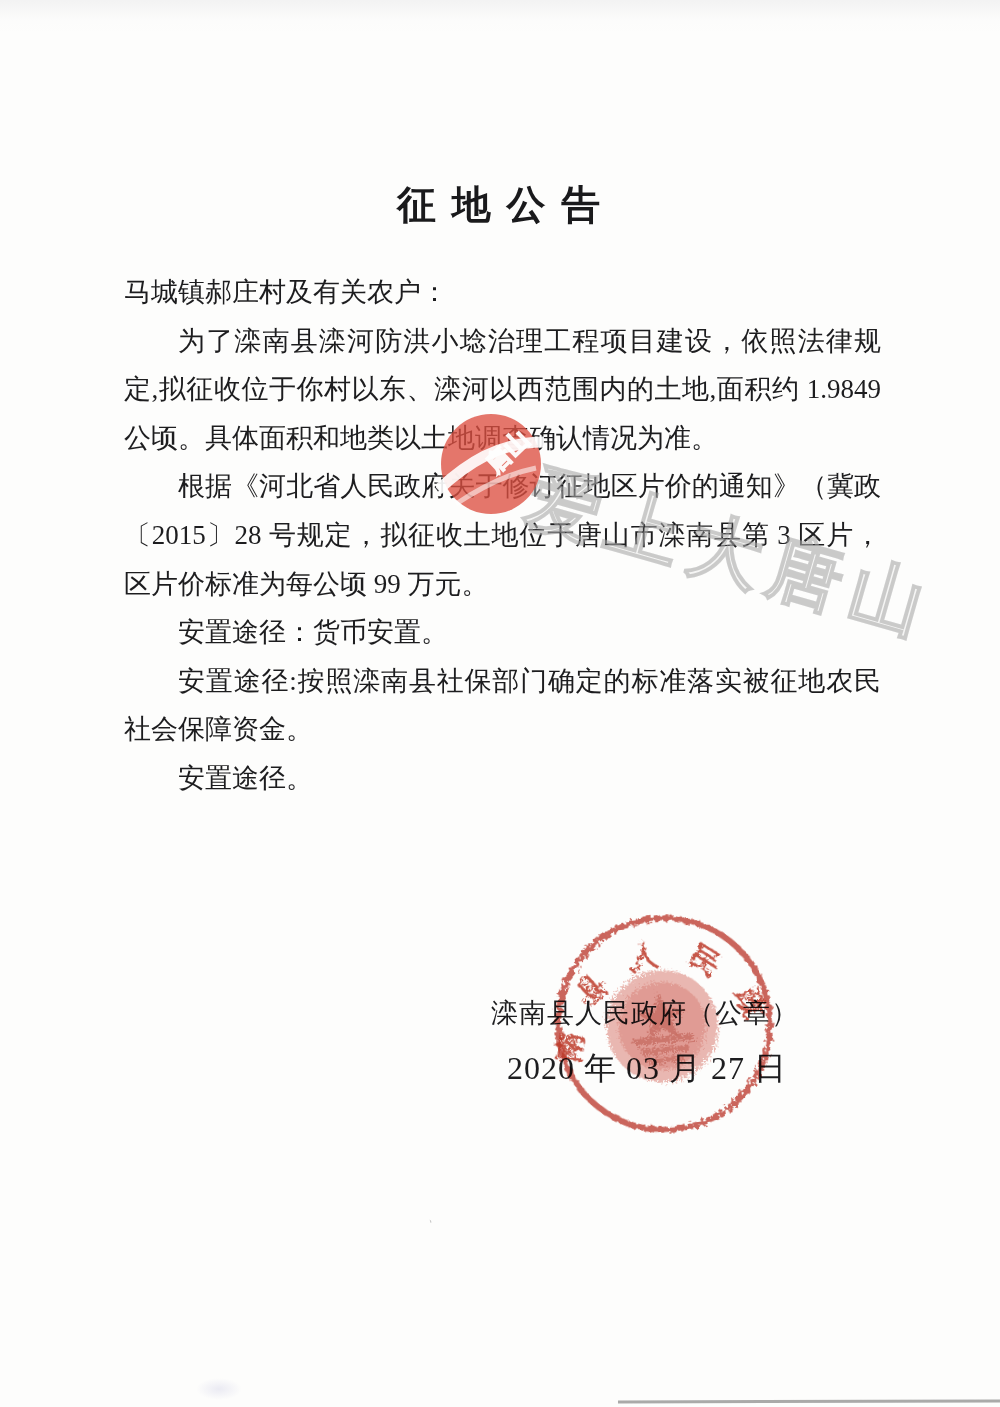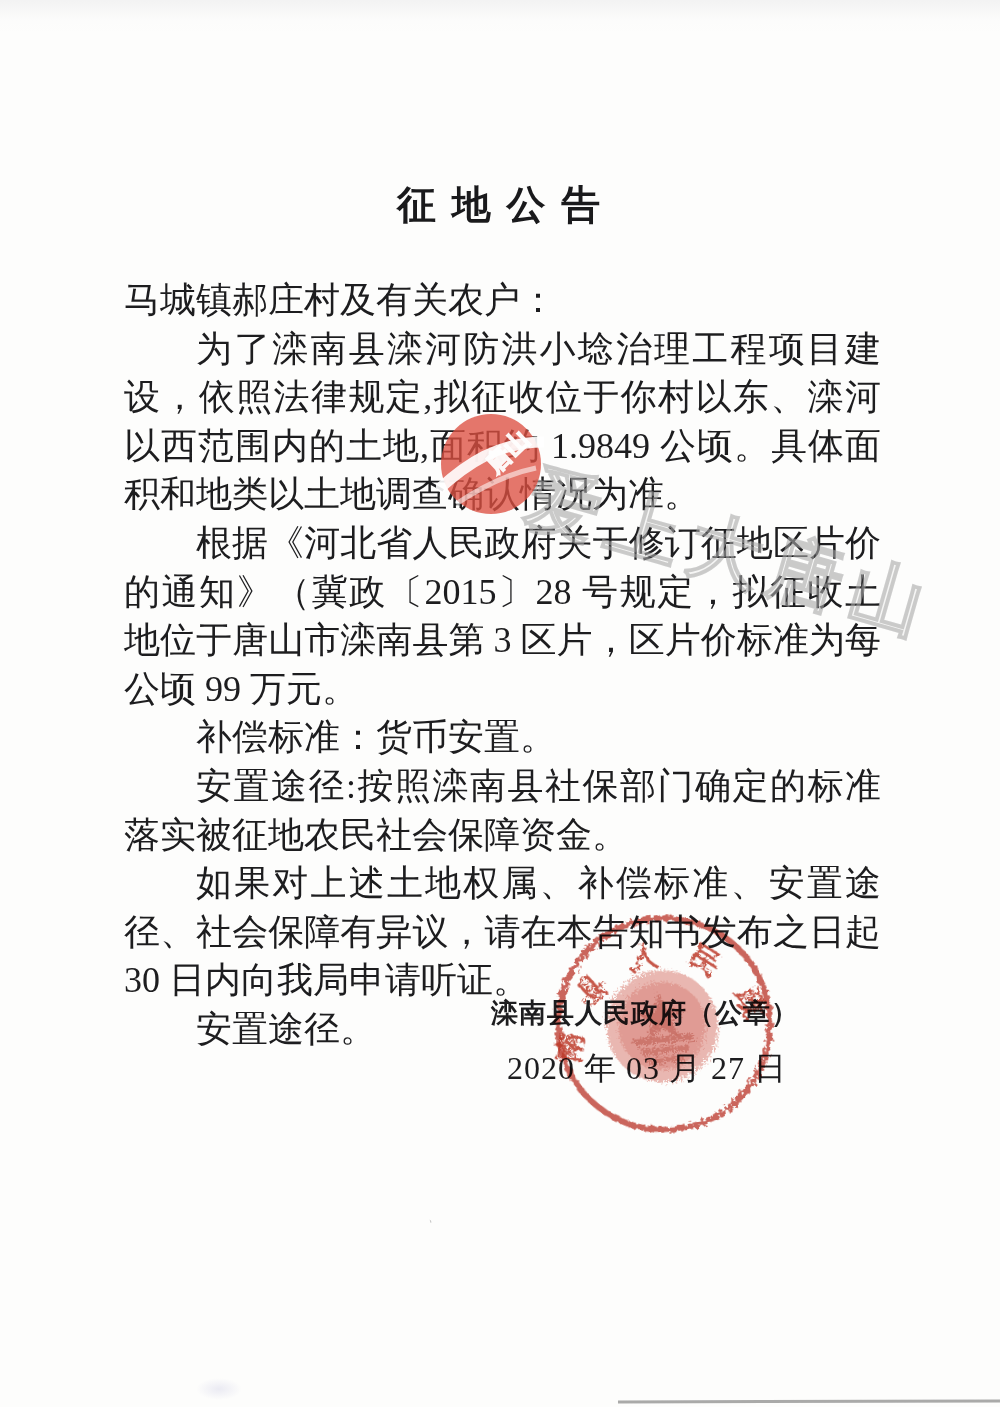--- a/index.html
+++ b/index.html
@@ -34,31 +34,31 @@
   .title{
     position:absolute;left:0;top:178px;width:100%;
     text-align:center;
     font-size:39px;font-weight:bold;
     letter-spacing:3px;
     color:#1a1a1c;
     margin:0;
   }
 
   .content{
-    position:absolute;left:124px;top:276px;width:757px;
-    font-size:36px;line-height:48.6px;
+    position:absolute;left:124px;top:268px;width:757px;
+    font-size:27px;line-height:48.6px;
     text-align:justify;
   }
   .content p{margin:0;}
   .salutation{text-indent:0;}
   .para{text-indent:2em;}
 
   .sig-issuer{
     position:absolute;left:491px;top:995px;
-    font-size:27px;letter-spacing:1px;white-space:nowrap;font-weight:bold;
+    font-size:27px;letter-spacing:1px;white-space:nowrap;
   }
   .sig-date{
     position:absolute;left:507px;top:1047px;
     font-size:32px;letter-spacing:1px;white-space:nowrap;
   }
 
   
   .wm-outline{
     position:absolute;left:542px;top:448px;
     width:460px;
@@ -92,23 +92,22 @@
 <div class="page">
 
   <div class="scan-band-top"></div>
 
   <h1 class="title">征 地 公 告</h1>
 
   <div class="content">
     <p class="salutation">马城镇郝庄村及有关农户：</p>
     <p class="para">为了滦南县滦河防洪小埝治理工程项目建设，依照法律规定,拟征收位于你村以东、滦河以西范围内的土地,面积约 1.9849 公顷。具体面积和地类以土地调查确认情况为准。</p>
     <p class="para">根据《河北省人民政府关于修订征地区片价的通知》（冀政〔2015〕28 号规定，拟征收土地位于唐山市滦南县第 3 区片，区片价标准为每公顷 99 万元。</p>
-    <p class="para">补偿标准：货币安置。</p>
+    <p class="para">安置途径：货币安置。</p>
     <p class="para">安置途径:按照滦南县社保部门确定的标准落实被征地农民社会保障资金。</p>
-    <p class="para">如果对上述土地权属、补偿标准、安置途径、社会保障有异议，请在本告知书发布之日起 30 日内向我局申请听证。</p>
     <p class="para">安置途径。</p>
   </div>
 
   <div class="sig-issuer">滦南县人民政府（公章）</div>
   <div class="sig-date">2020 年 03 月 27 日</div>
 
   <div class="wm-outline">爱上大唐山</div>
 
   <div class="wm-logo">
     <svg width="110" height="104" viewBox="0 0 110 104">

